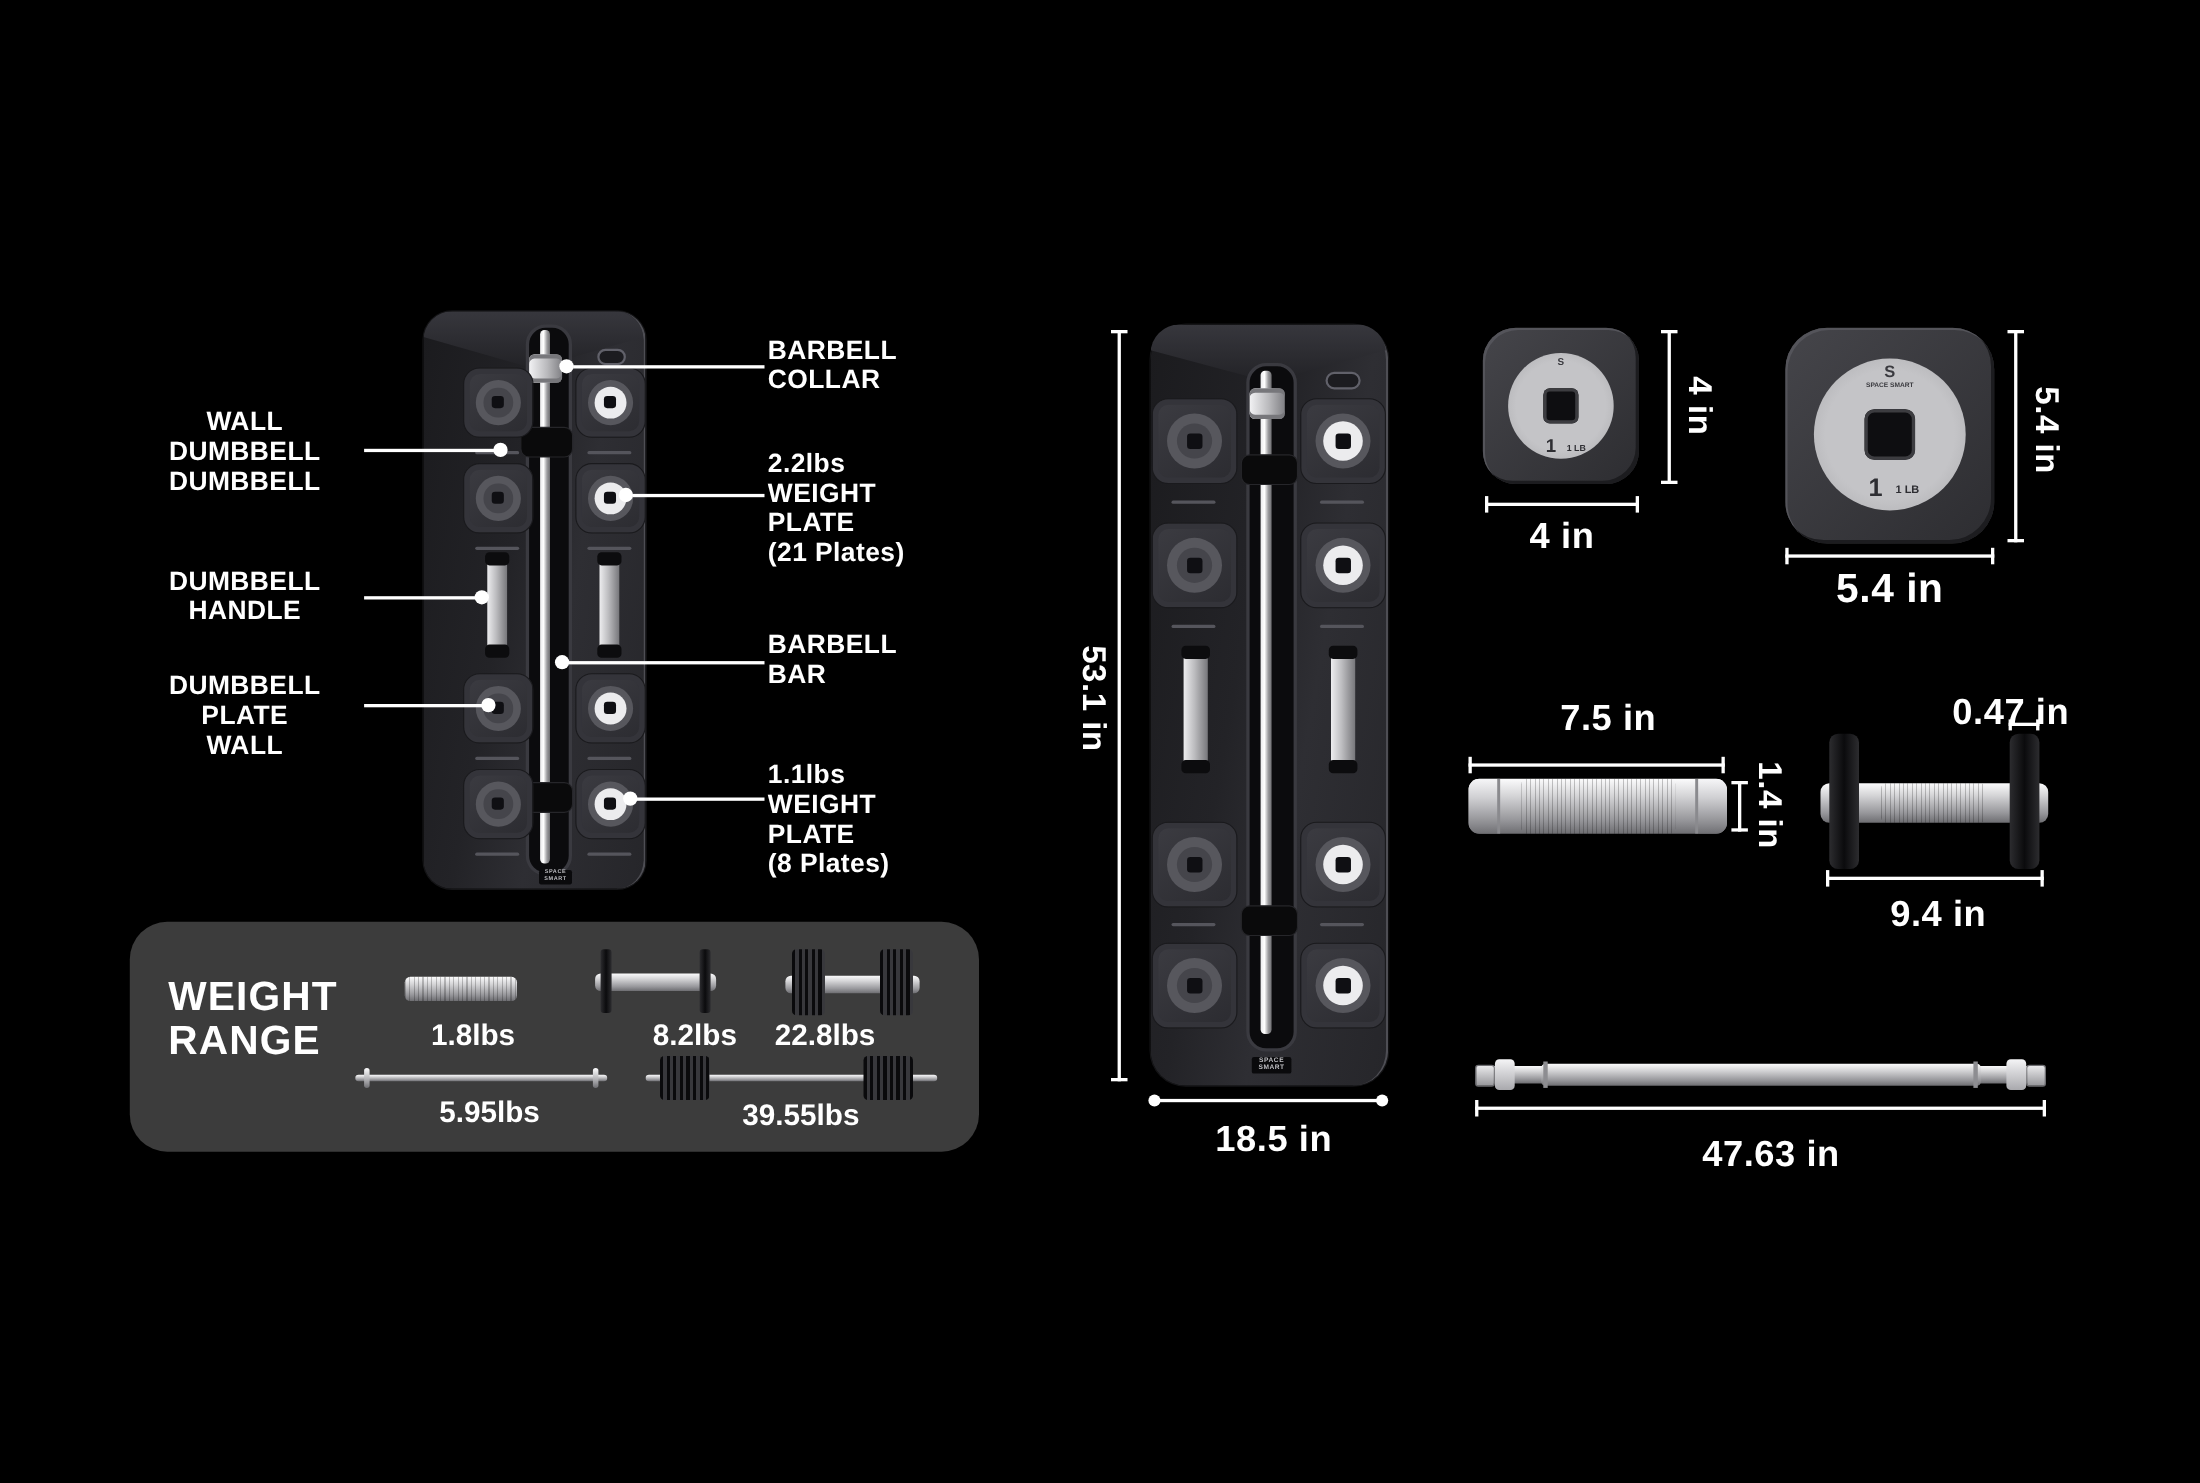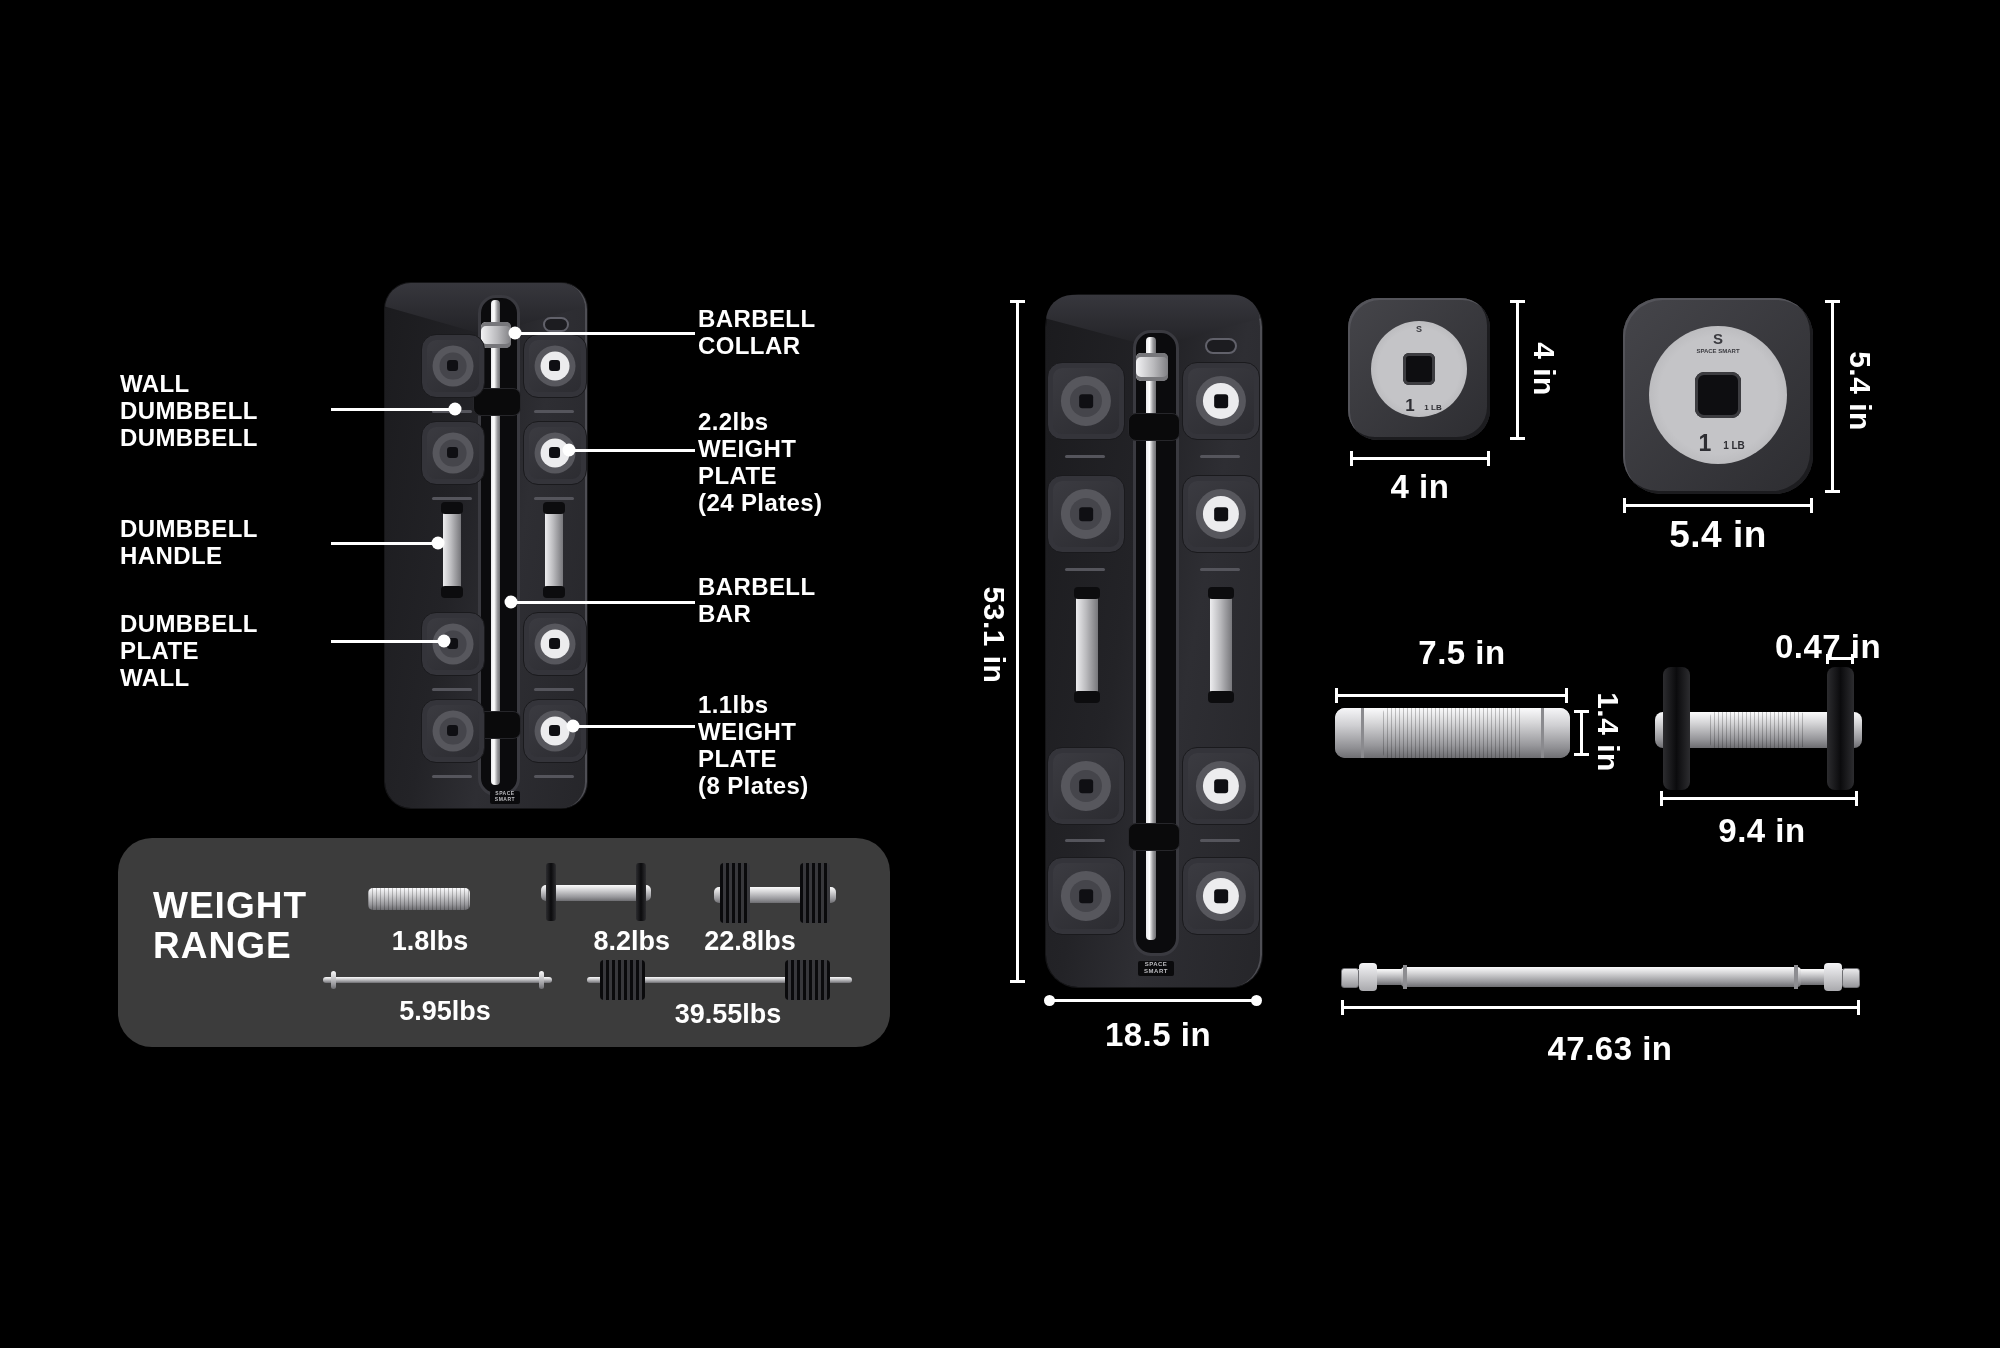--- a/index.html
+++ b/index.html
@@ -2,21 +2,21 @@
 <html><head>
 <meta charset="utf-8">
 <style>
   html,body{margin:0;padding:0;background:#000;}
   #stage{position:relative;width:2000px;height:1348px;background:#000;overflow:hidden;
          font-family:"Liberation Sans",sans-serif;color:#fff;}
 
   
   .lab{position:absolute;font-weight:700;color:#fff;}
   .callout{font-size:24px;line-height:27px;letter-spacing:.4px;}
-  .callout.r{text-align:left;}
+  .callout.r{text-align:center;}
   .dimlab{font-size:33px;letter-spacing:.5px;text-align:center;}
   .vlab{position:absolute;font-weight:700;font-size:30px;letter-spacing:.5px;white-space:nowrap;
         transform:translate(-50%,-50%) rotate(90deg);}
 
   
   .lead{position:absolute;height:3px;background:#fff;}
   .ldot{position:absolute;width:13px;height:13px;border-radius:50%;background:#fff;transform:translate(-50%,-50%);}
 
   
   .dl{position:absolute;background:#fff;}
@@ -172,21 +172,21 @@
     <div>BARBELL</div>
     <div>COLLAR</div>
   </div>
 
   <div class="ldot" style="left:569px;top:450px;"></div>
   <div class="lead" style="left:575px;top:449px;width:120px;"></div>
   <div class="lab callout" style="left:698px;top:408px;">
     <div>2.2lbs</div>
     <div>WEIGHT</div>
     <div>PLATE</div>
-    <div>(24 Plates)</div>
+    <div>(21 Plates)</div>
   </div>
 
   <div class="ldot" style="left:511px;top:602px;"></div>
   <div class="lead" style="left:517px;top:601px;width:178px;"></div>
   <div class="lab callout" style="left:698px;top:573px;">
     <div>BARBELL</div>
     <div>BAR</div>
   </div>
 
   <div class="ldot" style="left:573px;top:726px;"></div>

